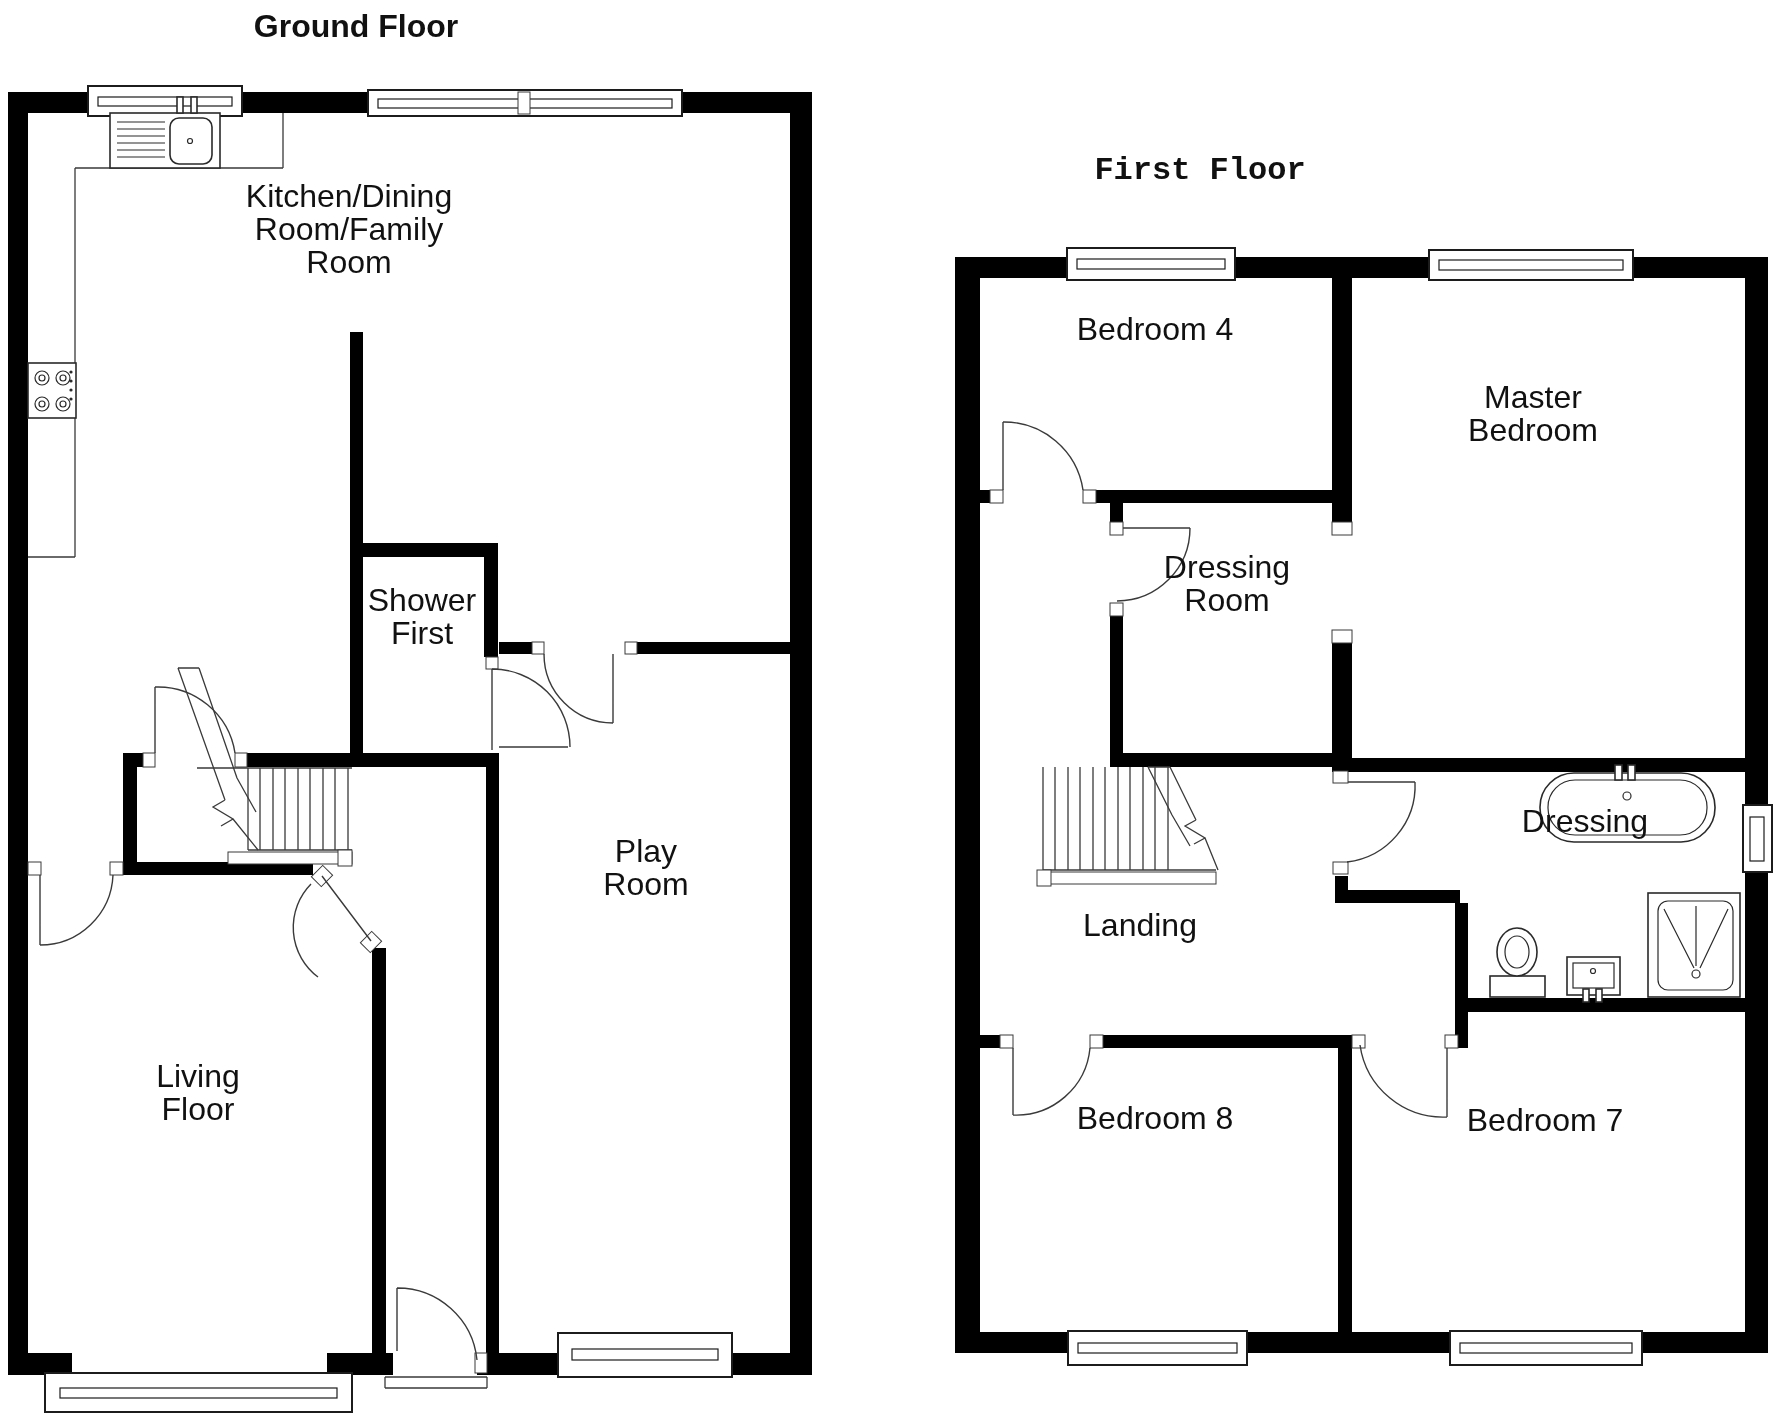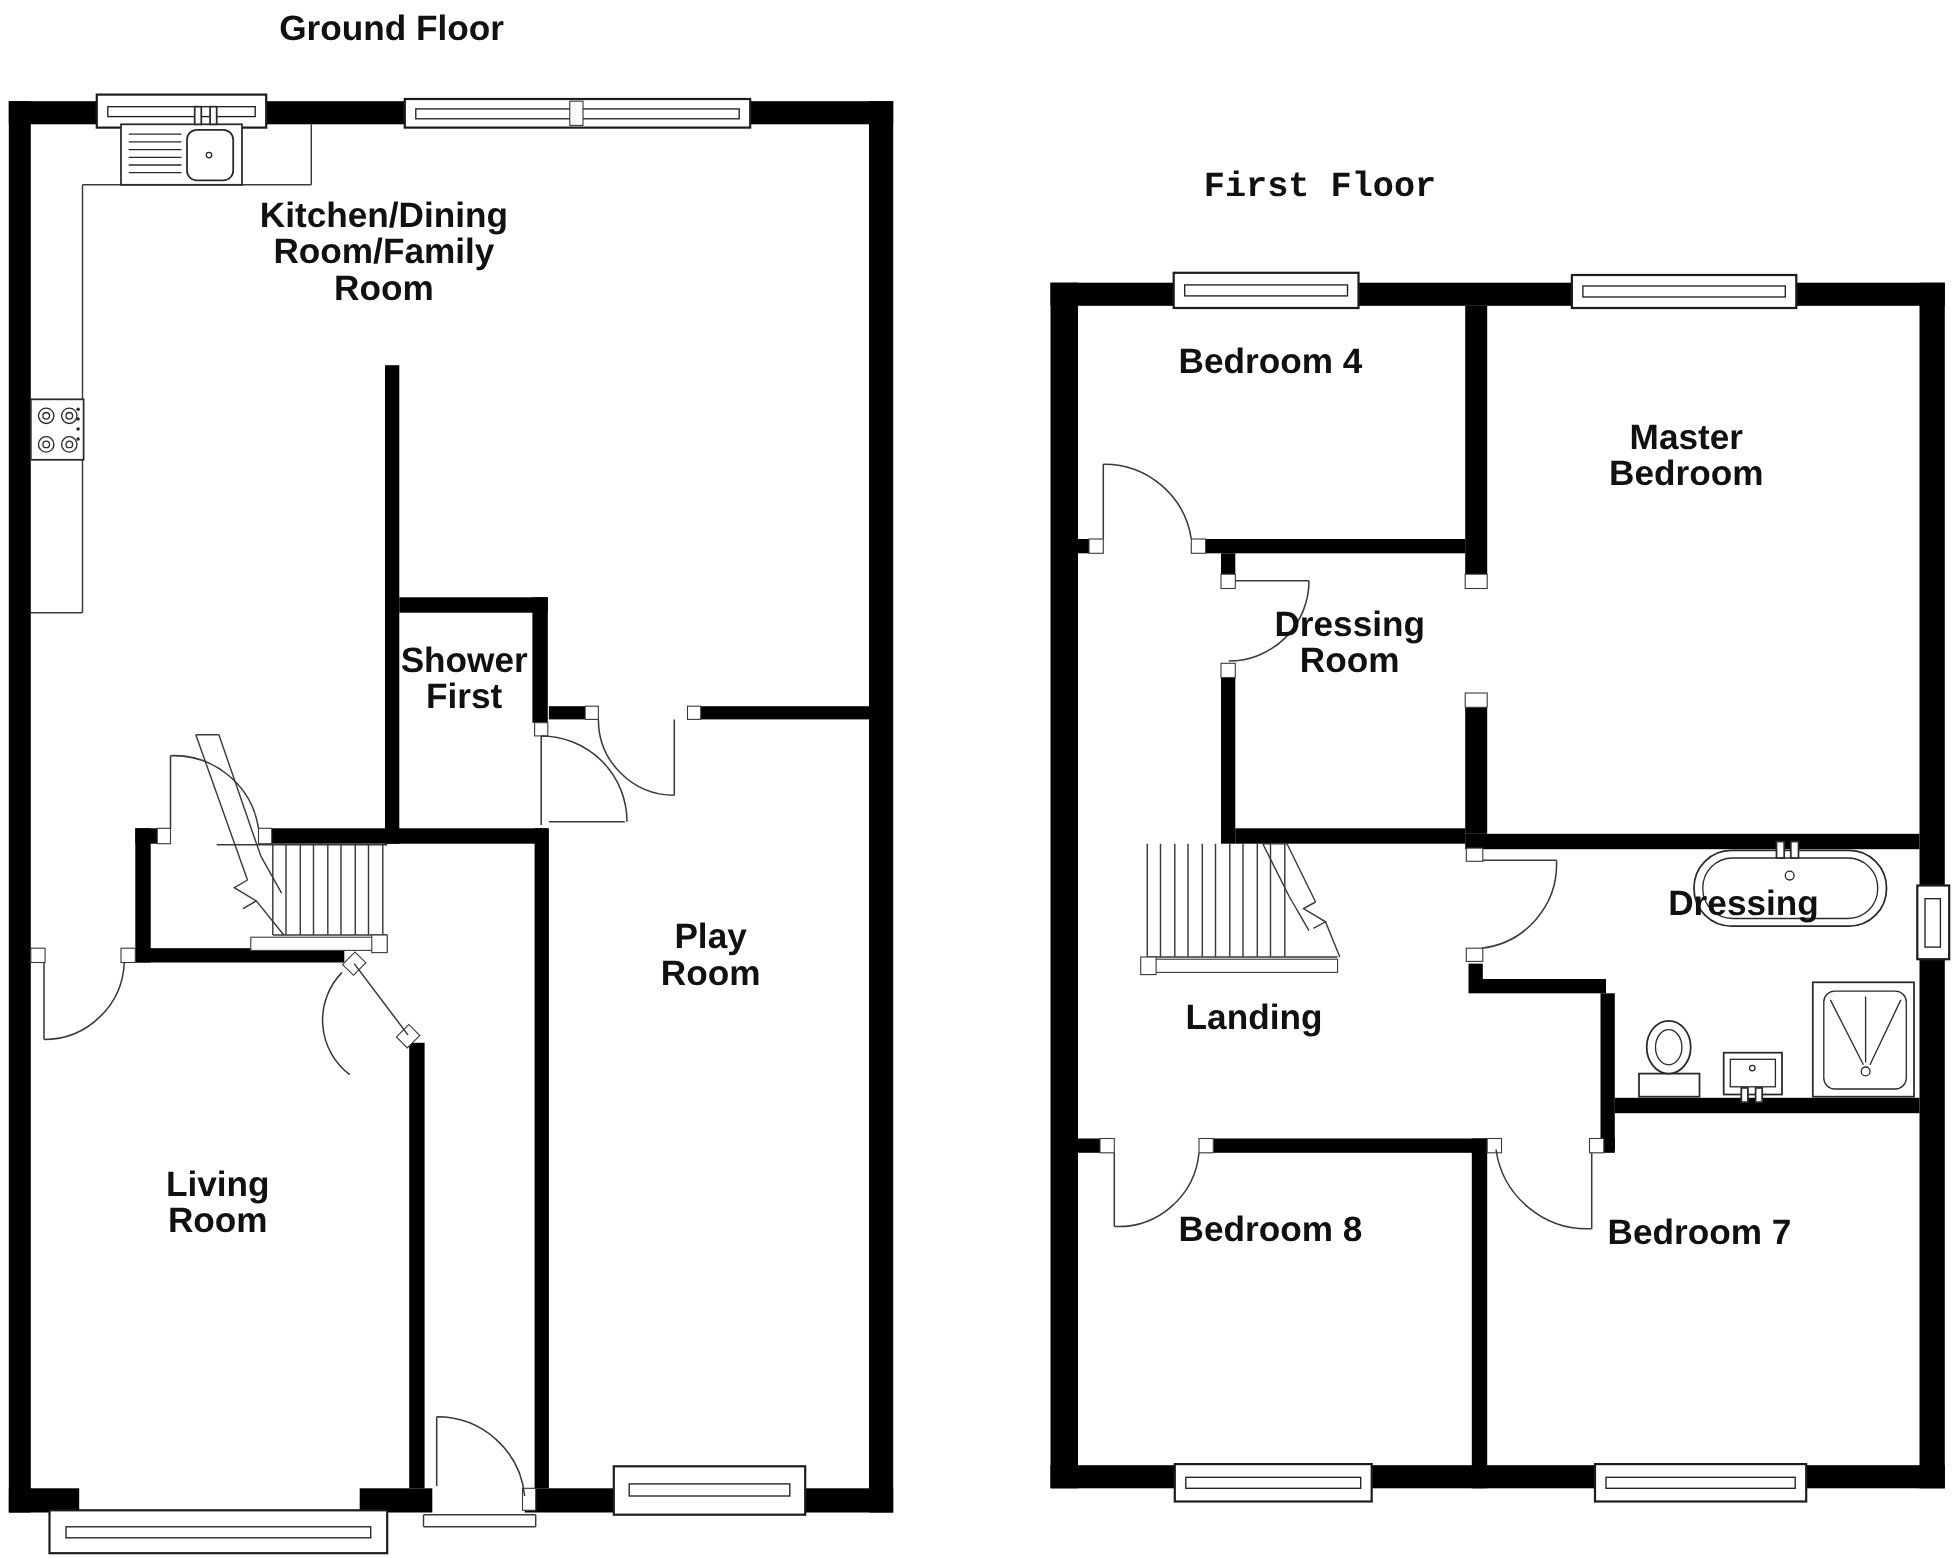--- a/index.html
+++ b/index.html
@@ -8,21 +8,21 @@
   .wall{fill:#000;}
   .win{fill:#fff;stroke:#1c1c1c;stroke-width:2;}
   .bar{fill:#fff;stroke:#1c1c1c;stroke-width:1.2;}
   .jamb{fill:#fff;stroke:#3a3a3a;stroke-width:1;}
   .door{fill:none;stroke:#3a3a3a;stroke-width:1.4;}
   .thin{fill:none;stroke:#3a3a3a;stroke-width:1.3;}
   .fix{fill:#fff;stroke:#2a2a2a;stroke-width:1.6;}
   .fix2{fill:none;stroke:#2a2a2a;stroke-width:1.2;}
   .dot{fill:#2a2a2a;stroke:none;}
   .room-label{position:absolute;transform:translate(-50%,-50%);white-space:pre-line;
-    text-align:center;font-weight:bold;font-size:32px;line-height:33px;color:#111;}
+    text-align:center;font-weight:normal;font-size:32px;line-height:33px;color:#111;}
   .floor-title{position:absolute;transform:translate(-50%,-50%);white-space:nowrap;
     font-weight:bold;font-size:32px;color:#111;}
 </style>
 </head>
 <body>
 
 <svg width="1776" height="1416" viewBox="0 0 1776 1416">
 
   <g>
 
@@ -245,21 +245,21 @@
 <div class="floor-title" style="left:1200px;top:170px;font-family:Liberation Mono, monospace;">First Floor</div>
 
 <div class="room-label" style="left:349px;top:229px;">Kitchen/Dining
 Room/Family
 Room</div>
 <div class="room-label" style="left:422px;top:617px;">Shower
 First</div>
 <div class="room-label" style="left:646px;top:868px;">Play
 Room</div>
 <div class="room-label" style="left:198px;top:1093px;">Living
-Room</div>
+Floor</div>
 
 <div class="room-label" style="left:1155px;top:329px;">Bedroom 4</div>
 <div class="room-label" style="left:1533px;top:414px;">Master
 Bedroom</div>
 <div class="room-label" style="left:1227px;top:584px;">Dressing
 Room</div>
 <div class="room-label" style="left:1140px;top:925px;">Landing</div>
 <div class="room-label" style="left:1585px;top:821px;">Dressing</div>
 <div class="room-label" style="left:1155px;top:1118px;">Bedroom 8</div>
 <div class="room-label" style="left:1545px;top:1120px;">Bedroom 7</div>

